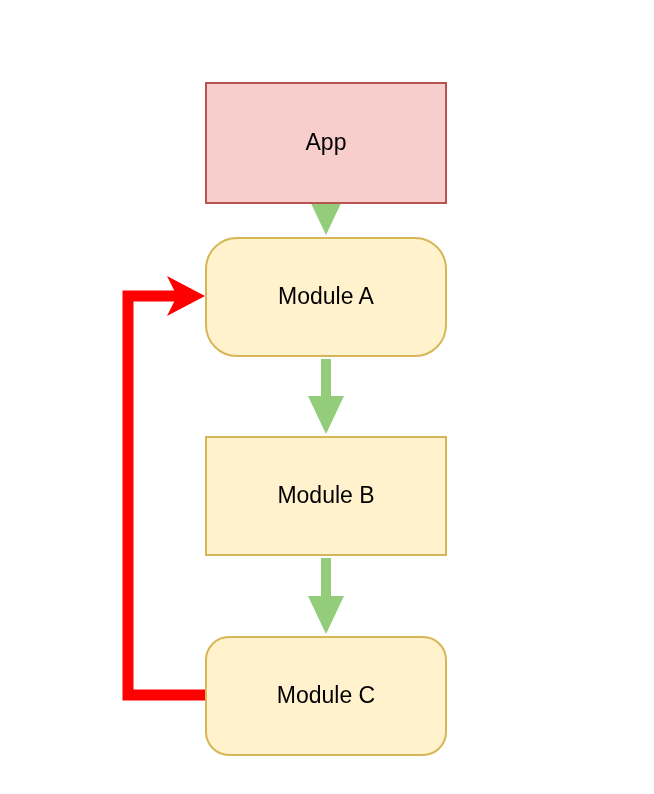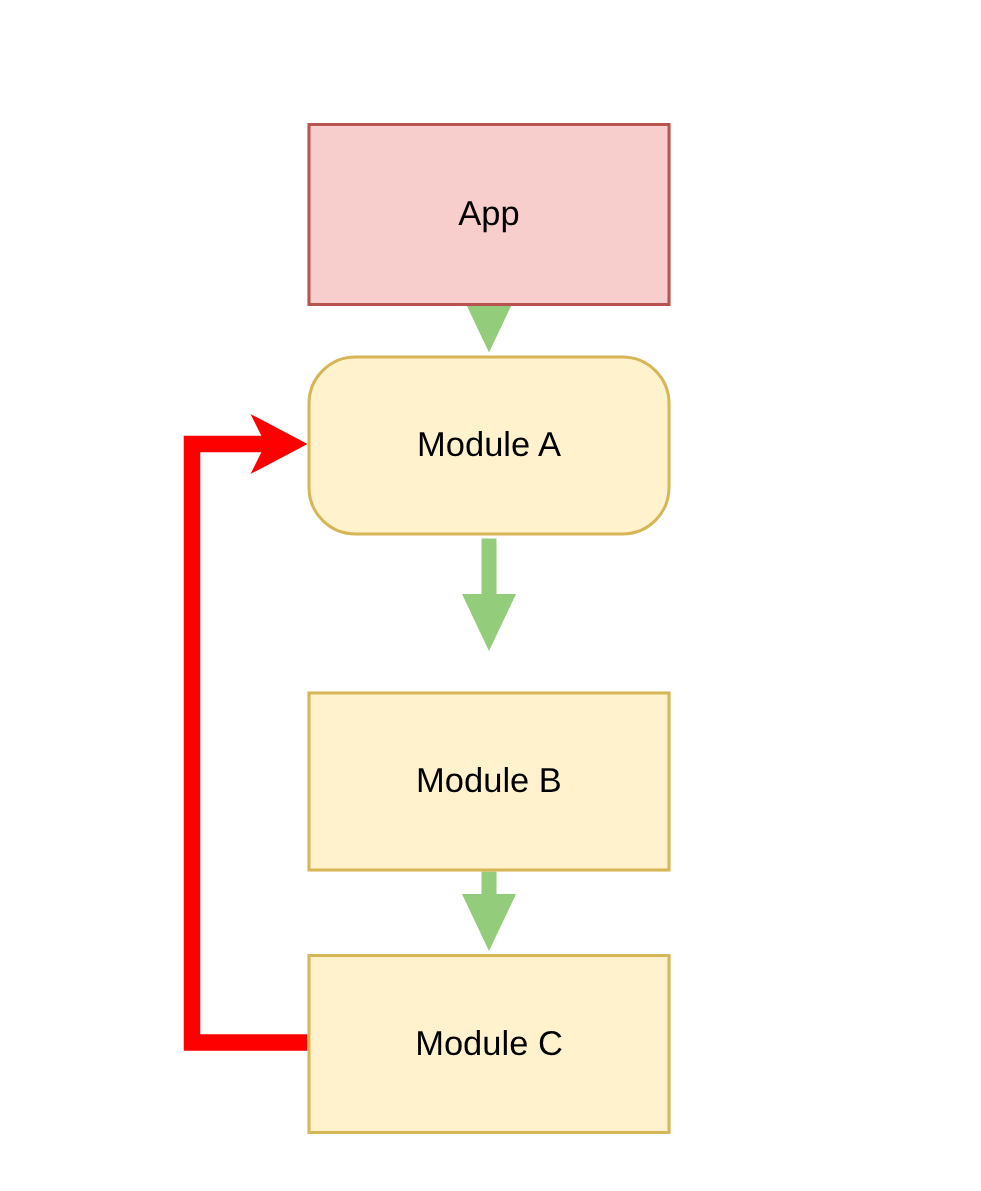--- a/index.html
+++ b/index.html
@@ -41,22 +41,22 @@
     background: var(--app-fill, #f8cecc);
     border: 2.5px solid var(--app-stroke, #b85450);
     margin-top: 47px;
   }
   .node.module {
     height: 120px;
     background: var(--module-fill, #fff2cc);
     border: 2.5px solid var(--module-stroke, #d6b656);
   }
   .node.module-a { top: 237px; border-radius: 32px; }
-  .node.module-b { top: 436px; margin-top: 25px; }
-  .node.module-c { top: 636px; }
+  .node.module-b { top: 436px; }
+  .node.module-c { top: 636px; border-radius: 24px; }
   .flow-arrow  { fill: var(--flow-arrow, #93cc7b); }
   .feedback-stroke { stroke: var(--feedback-arrow, #ff0000); }
   .feedback-fill   { fill: var(--feedback-arrow, #ff0000); }
 </style>
 </head>
 <body>
 
 <div class="canvas">
 
   <svg class="arrow-layer" viewBox="0 0 654 794" xmlns="http://www.w3.org/2000/svg">

